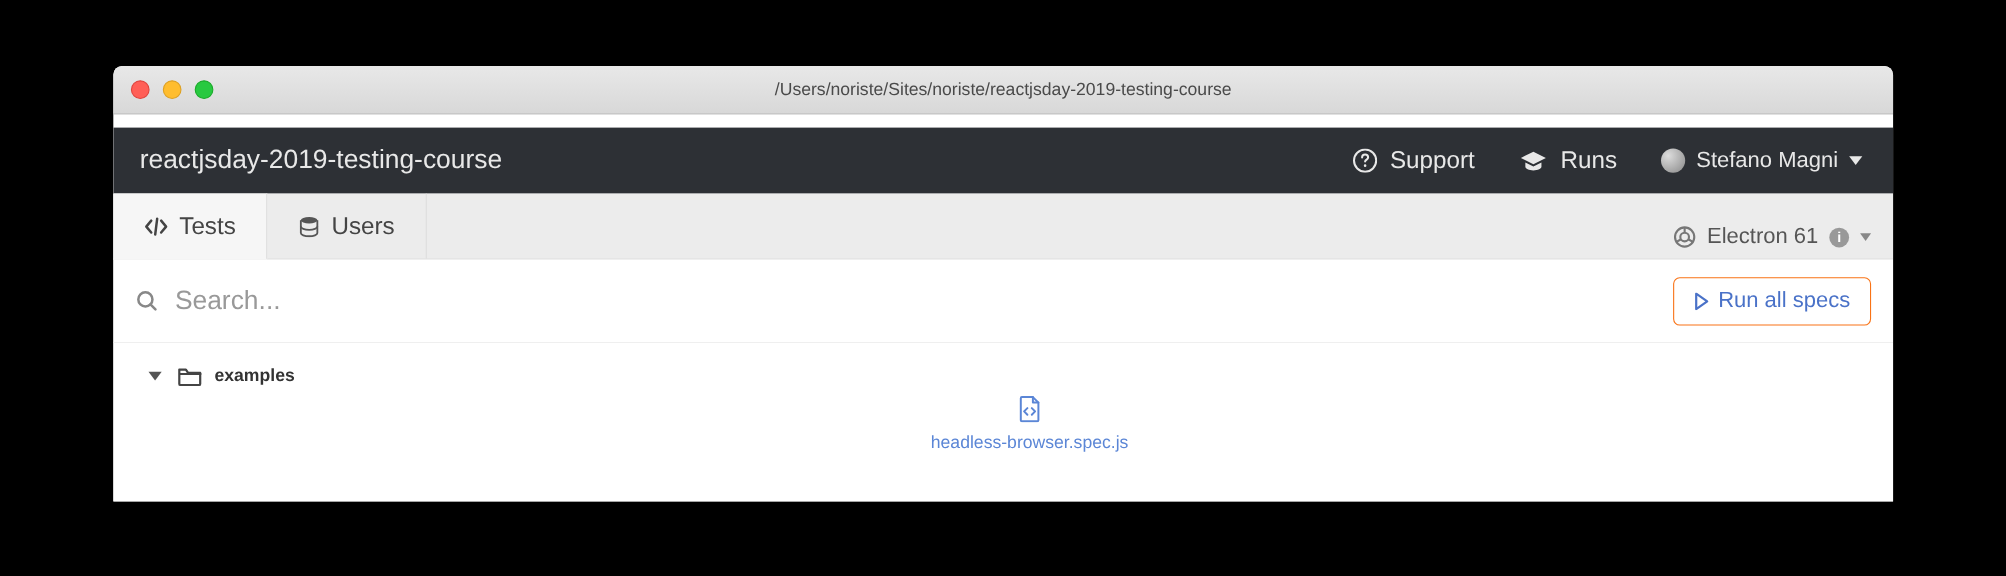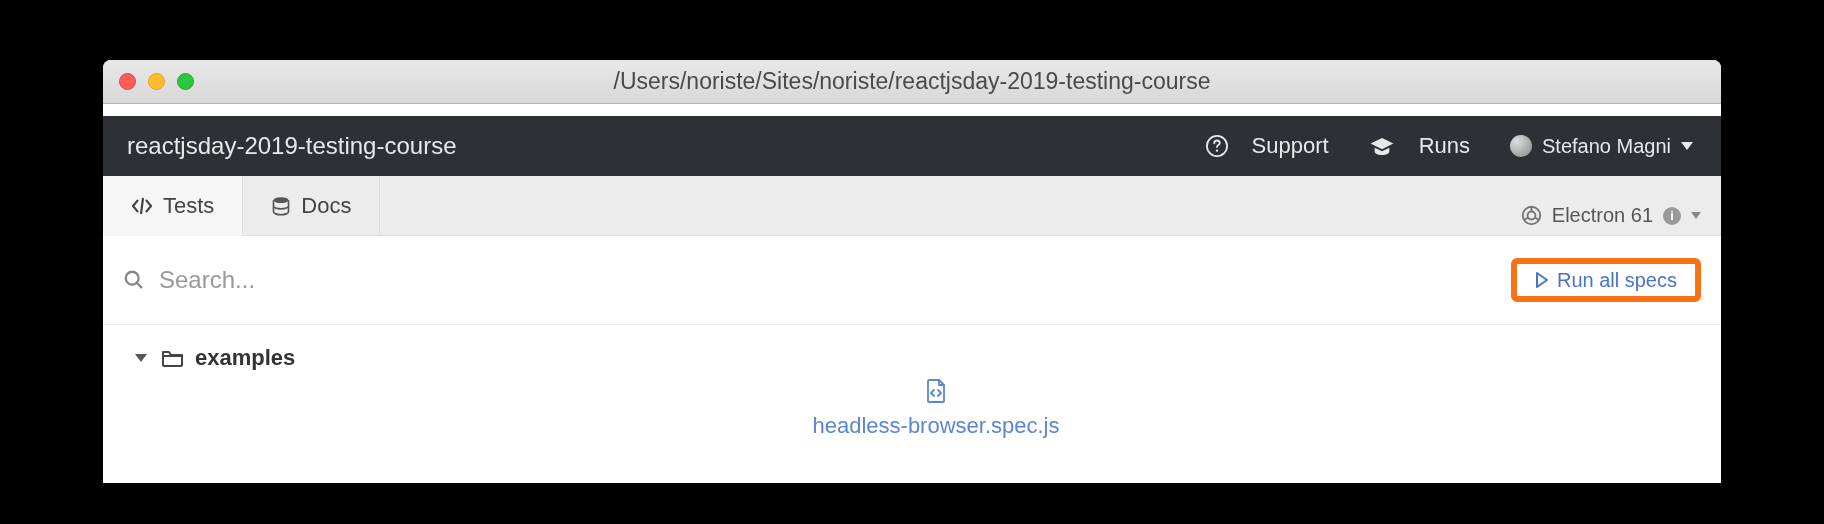--- a/index.html
+++ b/index.html
@@ -44,21 +44,21 @@
       border-radius: 50%;
     }
     .traffic-close { background: #ff5f57; border: 0.5px solid #e0443e; }
     .traffic-min { background: #ffbd2e; border: 0.5px solid #dea123; }
     .traffic-max { background: #28c940; border: 0.5px solid #1aab29; }
     .title-text {
       position: absolute;
       left: 0;
       right: 0;
       text-align: center;
-      font-size: 23px;
+      font-size: 16px;
       color: #4a4a4a;
       pointer-events: none;
     }
     .header {
       height: 60px;
       background: #2d3035;
       display: flex;
       align-items: center;
       padding: 0 24px;
       color: #f0f0f0;
@@ -71,21 +71,21 @@
     }
     .header-right {
       margin-left: auto;
       display: flex;
       align-items: center;
       gap: 40px;
     }
     .header-link {
       display: flex;
       align-items: center;
-      gap: 24px;
+      gap: 12px;
       font-size: 22px;
       color: #e8e8e8;
       cursor: pointer;
     }
     .user-menu {
       display: flex;
       align-items: center;
       gap: 10px;
       font-size: 20px;
       color: #e8e8e8;
@@ -125,21 +125,21 @@
       display: flex;
       align-items: center;
       gap: 10px;
       padding-right: 20px;
       font-size: 20px;
       color: #555;
       cursor: pointer;
       margin-top: 20px;
     }
     .searchrow {
-      height: 89px;
+      height: 76px;
       display: flex;
       align-items: center;
       padding: 0 20px;
       gap: 16px;
       border-bottom: 1px solid #eee;
       background: #fff;
     }
     .search-wrap {
       flex: 1;
       display: flex;
@@ -151,21 +151,21 @@
       border: none;
       outline: none;
       font-size: 24px;
       color: #333;
       background: transparent;
     }
     .search-input::placeholder { color: #999; }
     .run-button {
       height: 44px;
       padding: 0 18px;
-      border: 6px solid #f97316;
+      border: 1px solid #f97316;
       border-radius: 6px;
       background: #fff;
       color: #4a72c8;
       font-size: 20px;
       display: flex;
       align-items: center;
       gap: 8px;
       cursor: pointer;
     }
     .content {
@@ -176,21 +176,21 @@
       font-size: 22px;
       letter-spacing: 1px;
       color: #888;
       font-weight: 400;
       margin-bottom: 12px;
     }
     .tree-row {
       display: flex;
       align-items: center;
       gap: 10px;
-      font-size: 22px;
+      font-size: 16px;
       padding: 4px 0;
       cursor: pointer;
     }
     .tree-row.folder {
       color: #333;
       font-weight: 600;
       margin-left: 8px;
     }
     .tree-row.file {
       color: #5b86d6;
@@ -279,21 +279,21 @@
       <span>Tests</span>
     </div>
     <div class="tab">
       <span class="icon-svg">
         <svg width="20" height="20" viewBox="0 0 24 24" fill="#555">
             <ellipse cx="12" cy="5" rx="9" ry="3.5"></ellipse>
             <path d="M3 5v7c0 1.9 4 3.5 9 3.5s9-1.6 9-3.5V5" fill="none" stroke="#555" stroke-width="2"></path>
             <path d="M3 12v7c0 1.9 4 3.5 9 3.5s9-1.6 9-3.5v-7" fill="none" stroke="#555" stroke-width="2"></path>
           </svg>
       </span>
-      <span>Docs</span>
+      <span>Users</span>
     </div>
     <div class="tabsbar-right">
       <span class="icon-svg">
         <svg width="21" height="21" viewBox="0 0 24 24" fill="#777">
             <circle cx="12" cy="12" r="10" fill="none" stroke="#777" stroke-width="2.2"></circle>
             <circle cx="12" cy="12" r="4.5" fill="none" stroke="#777" stroke-width="2.2"></circle>
             <line x1="12" y1="2" x2="12" y2="7.5" stroke="#777" stroke-width="2.2"></line>
             <line x1="3.5" y1="17" x2="8.2" y2="14.3" stroke="#777" stroke-width="2.2"></line>
             <line x1="20.5" y1="17" x2="15.8" y2="14.3" stroke="#777" stroke-width="2.2"></line>
           </svg>

